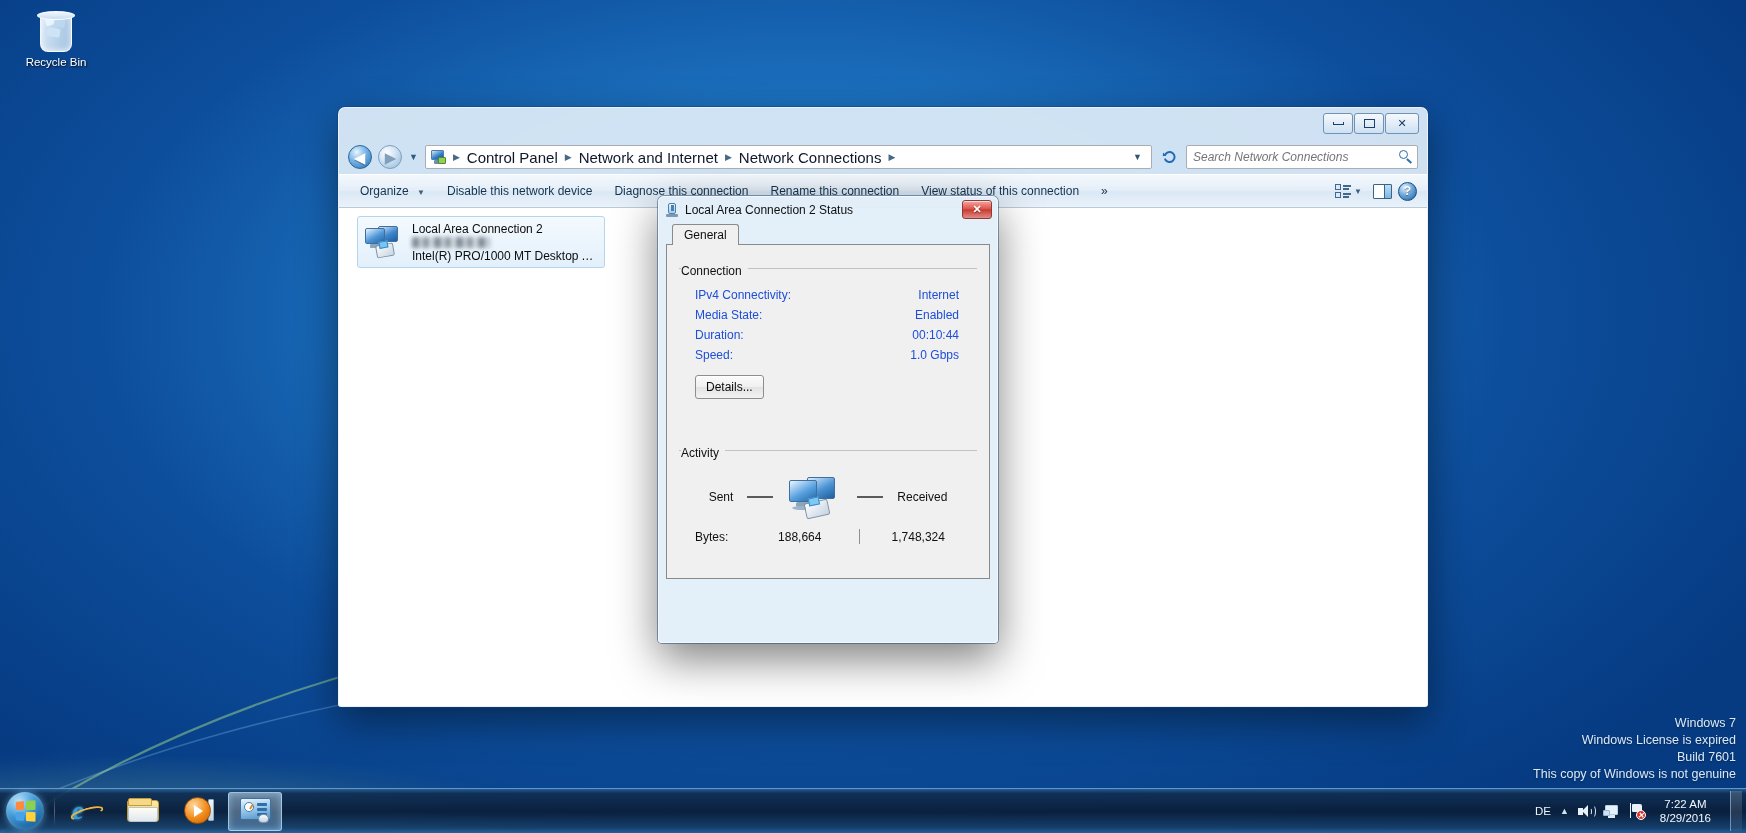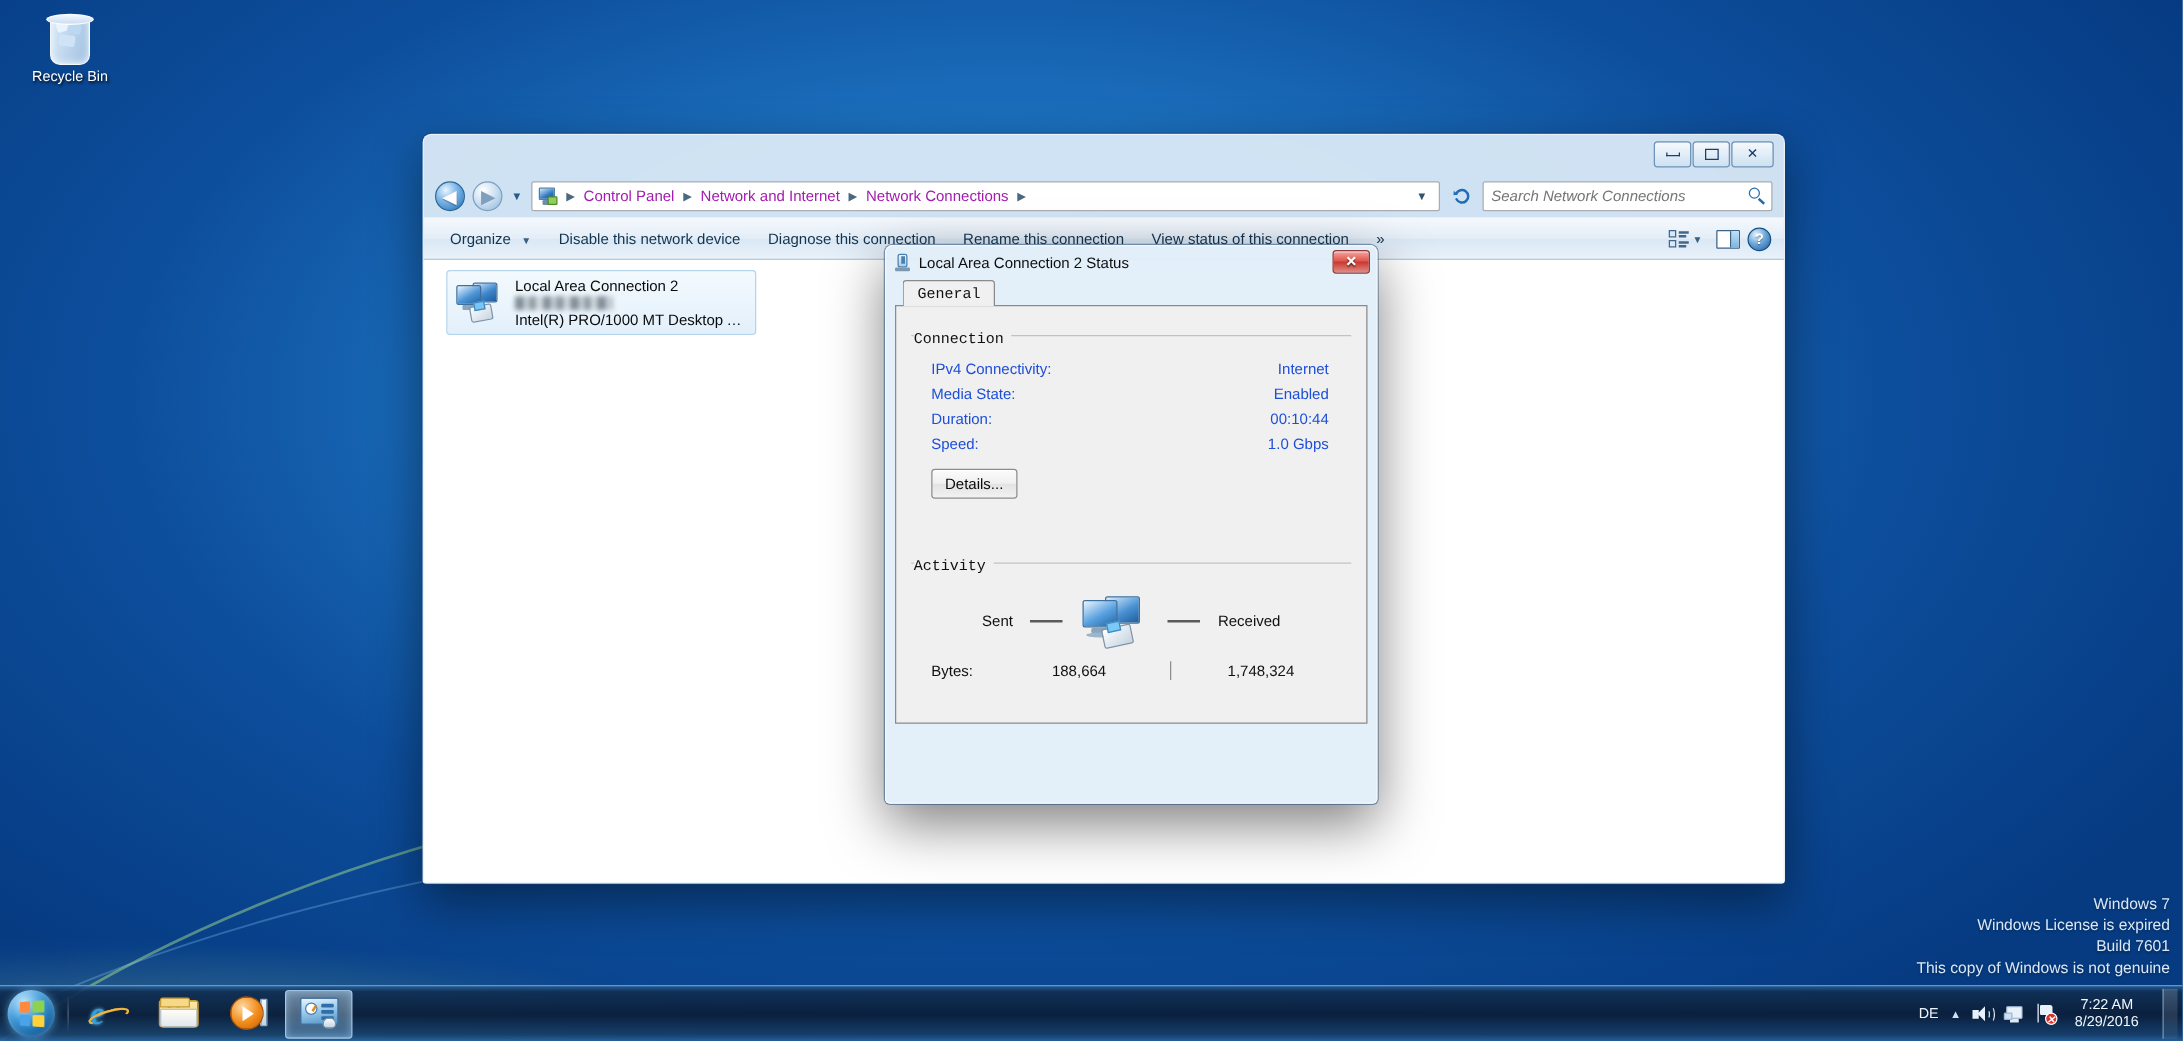--- a/index.html
+++ b/index.html
@@ -59,21 +59,21 @@
   .navbtn.fwd .arr{color:#7f9fbb;font-size:15px;line-height:1;margin-right:-1px;}
   .hist{color:#2b5a86;font-size:9px;padding:0 1px;cursor:default;}
 
   .crumbs{flex:1;height:24px;background:#fff;border:1px solid #abadb3;border-radius:2px;
     display:flex;align-items:center;padding:0 4px;gap:0;}
   .crumb-ico{width:17px;height:15px;position:relative;margin-right:3px;flex:none;}
   .crumb-ico .mon{position:absolute;left:1px;top:0;width:13px;height:10px;border-radius:1px;
     background:linear-gradient(150deg,#cfe6fa,#2f79c4 60%,#1b5490);border:1px solid #4b7fae;}
   .crumb-ico .stand{position:absolute;left:4px;top:10px;width:7px;height:4px;background:#6f8ea8;border-radius:1px;}
   .crumb-ico .plug{position:absolute;left:8px;top:7px;width:8px;height:7px;background:#8fcf5a;border:1px solid #4e8a2b;border-radius:1px;}
-  .crumb{font-size:12px;color:#a21caf;padding:2px 4px;cursor:default;white-space:nowrap;}
+  .crumb{font-size:15px;color:#0f172a;padding:2px 4px;cursor:default;white-space:nowrap;}
   .sep{color:#4a6880;font-size:9px;padding:0 3px;user-select:none;}
   .crumb-drop{margin-left:auto;color:#33536e;font-size:9px;padding:0 5px;cursor:default;}
 
   .refresh{width:22px;height:22px;display:flex;align-items:center;justify-content:center;color:#1f6db5;font-size:13px;cursor:default;}
   .search{width:232px;height:24px;background:#fff;border:1px solid #abadb3;border-radius:2px;
     display:flex;align-items:center;padding:0 4px;}
   .search input{border:0;outline:0;flex:1;font-size:12px;font-style:italic;color:#a21caf;
     font-family:"Liberation Sans", sans-serif;background:transparent;}
   .mag{width:14px;height:14px;position:relative;flex:none;}
   .mag i{position:absolute;left:0;top:0;width:9px;height:9px;border:1.6px solid #2b6ca8;border-radius:50%;}
@@ -117,48 +117,48 @@
     background:linear-gradient(150deg,#fdfdfd,#c8d6e2);border:1px solid #7d93a8;transform:rotate(-10deg);}
   .nic .rj:after{content:"";position:absolute;left:3px;top:-4px;width:7px;height:5px;background:#79c6f5;border:1px solid #3f89c0;}
   .conn-txt{min-width:0;}
   .conn-txt .t1{font-size:12px;color:#0b0b0b;white-space:nowrap;}
   .conn-txt .t2{height:11px;margin:1px 0;filter:blur(2.1px);
     background:repeating-linear-gradient(90deg,#6e7b86 0 7px,#c8ced4 7px 11px,#7d8992 11px 17px,#d5d9dd 17px 22px);
     width:78px;border-radius:1px;opacity:.85;}
   .conn-txt .t3{font-size:12px;color:#0b0b0b;white-space:nowrap;overflow:hidden;text-overflow:ellipsis;}
 
   
-  .dlg{position:absolute;left:708px;top:196px;width:394px;height:447px;border-radius:6px 6px 4px 4px;
+  .dlg{position:absolute;left:658px;top:196px;width:340px;height:447px;border-radius:6px 6px 4px 4px;
     background:rgba(226,238,249,.95);
     border:1px solid rgba(255,255,255,.6);
     box-shadow:0 0 0 1px rgba(25,65,115,.5),0 16px 44px rgba(0,0,0,.5);}
   .dlg-title{height:26px;display:flex;align-items:center;padding:0 6px;gap:6px;position:relative;}
   .dlg-ico{width:14px;height:15px;position:relative;flex:none;}
   .dlg-ico .c{position:absolute;left:3px;top:0;width:8px;height:11px;border:1.3px solid #4a7fae;border-radius:2px;background:linear-gradient(180deg,#e8f4ff,#a9cdea);}
   .dlg-ico .c:after{content:"";position:absolute;left:1.5px;top:1.5px;width:3px;height:6px;background:#4a7fae;}
   .dlg-ico .b{position:absolute;left:1px;top:11px;width:12px;height:3px;background:#7d99b2;border-radius:1px;}
   .dlg-title .txt{font-size:12px;color:#0f0f0f;}
   .dlg-close{position:absolute;right:5px;top:3px;width:30px;height:19px;border-radius:3px;
     border:1px solid #8e3a3a;cursor:default;
     background:linear-gradient(180deg,#f4a6a0 0%,#e0564d 45%,#c93a31 52%,#e08d86 100%);
     display:flex;align-items:center;justify-content:center;
     box-shadow:inset 0 1px 0 rgba(255,255,255,.6);}
   .dlg-close .x{color:#fff;font-size:11px;font-weight:bold;text-shadow:0 1px 1px rgba(0,0,0,.45);}
 
   .dlg-body{margin:0 7px 7px 7px;height:calc(100% - 33px);position:relative;}
-  .tabstrip{height:22px;display:flex;align-items:flex-end;padding-left:6px;font-family:Liberation Mono, monospace;}
+  .tabstrip{height:22px;display:flex;align-items:flex-end;padding-left:6px;}
   .tab{background:#f0f0f0;border:1px solid #8a8a8a;border-bottom:none;border-radius:3px 3px 0 0;
     font-size:12px;color:#101010;padding:3px 11px 3px 11px;position:relative;z-index:2;cursor:default;}
   .tabpane{background:#f0f0f0;border:1px solid #8a8a8a;margin-top:-1px;height:335px;position:relative;padding:10px 12px;}
   .dlg-bottom{height:48px;display:flex;align-items:center;justify-content:flex-end;padding-right:4px;}
 
   .group{position:relative;margin-top:6px;}
   .group > .gl{font-size:12px;color:#101010;background:#f0f0f0;padding-right:6px;position:relative;z-index:2;display:inline-block;}
   .group > .line{position:absolute;left:0;right:0;top:7px;border-top:1px solid #c2c2c2;z-index:1;}
-  .group > .gl{margin-left:2px;font-family:Liberation Mono, monospace;}
+  .group > .gl{margin-left:2px;}
 
   .rows{margin-top:6px;}
   .row{display:flex;font-size:12px;color:#1d4ed8;line-height:20px;}
   .row .k{width:178px;padding-left:16px;}
   .row .v{flex:1;text-align:right;padding-right:18px;}
 
   .btn{font-size:12px;color:#0a0a0a;border:1px solid #8d8d8d;border-radius:3px;padding:4px 10px;cursor:default;
     background:linear-gradient(180deg,#fbfbfb 0%,#f0f0f0 48%,#e3e3e3 52%,#f2f2f2 100%);
     box-shadow:inset 0 1px 0 #fff;display:inline-flex;align-items:center;justify-content:center;gap:4px;}
   .shield{width:14px;height:14px;flex:none;border-radius:2px 2px 6px 6px;overflow:hidden;position:relative;border:1px solid #7d6b36;}

